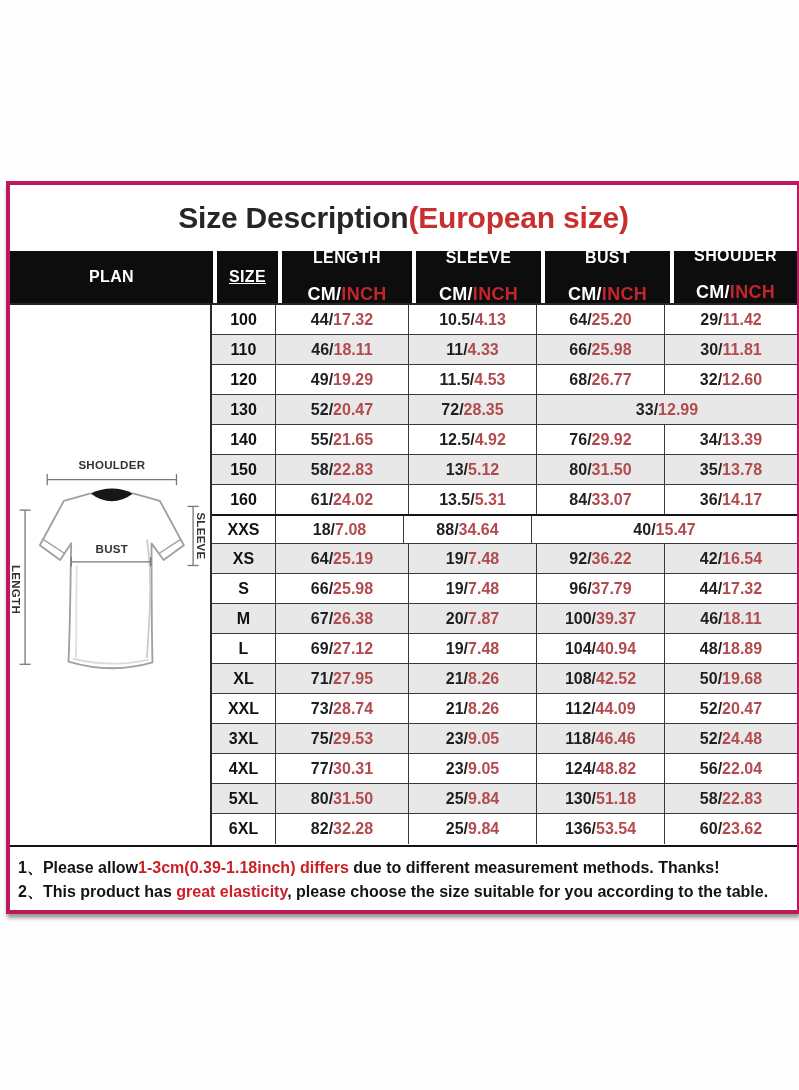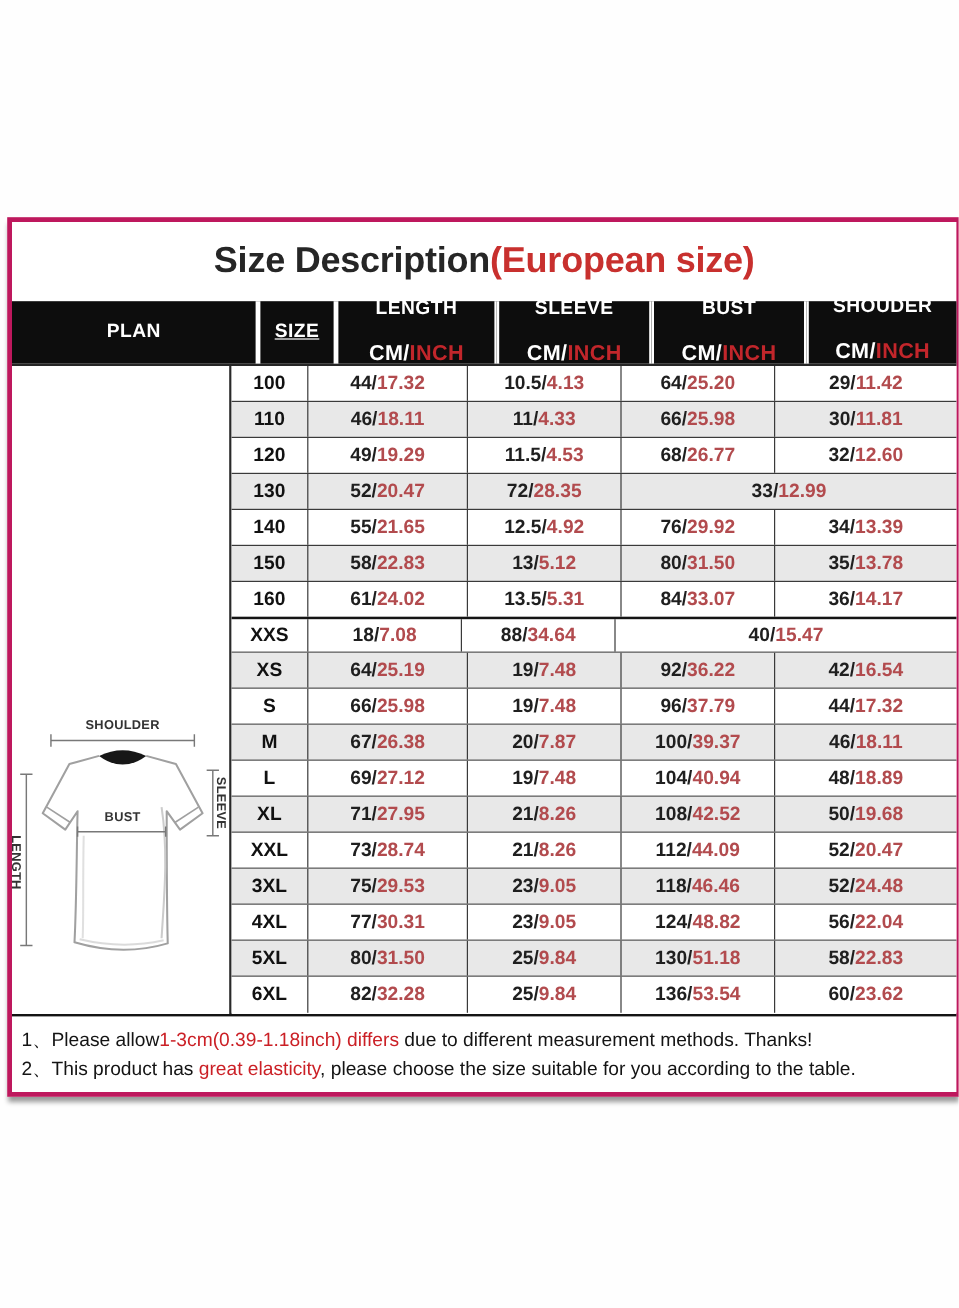--- a/index.html
+++ b/index.html
@@ -39,22 +39,22 @@
   .hcell .sub .inch{color:var(--c-header-inch);}
   .h-plan{width:205px;border-left:none;}
   .h-size{width:65px;text-decoration:underline;}
   .h-length{width:134px;}
   .h-sleeve{width:129px;}
   .h-bust{width:129px;}
   .h-shouder{flex:1;border-right:none;justify-content:flex-end;}
   
   .body-wrap{display:flex;border-top:2px solid #262626;height:540px;}
   .plan-col{
-    width:183px;box-sizing:border-box;border-right:2px solid #2a2a2a;
-    display:flex;align-items:flex-end;justify-content:center;background:#fff;
+    width:202px;box-sizing:border-box;border-right:2px solid #2a2a2a;
+    display:flex;align-items:center;justify-content:center;background:#fff;
   }
   .plan-col svg{position:relative;top:-10px;}
   .rows-col{flex:1;display:flex;flex-direction:column;}
   .row{display:flex;height:30px;box-sizing:border-box;border-bottom:1px solid var(--c-grid);background:#fff;}
   .row.shaded{background:var(--c-shade);}
   .row.thick-top{border-top:2px solid #141414;margin-top:-1px;}
   .row:last-child{border-bottom:none;}
   .cell{
     box-sizing:border-box;height:100%;display:flex;align-items:center;justify-content:center;
     border-right:1px solid var(--c-grid);font-size:16px;
@@ -62,21 +62,21 @@
   .cell.size{width:64px;font-weight:700;color:#111;}
   .cell.v1{width:133px;}
   .cell.v2{width:128px;}
   .cell.v3{width:128px;}
   .cell.v4{flex:1;border-right:none;}
   .val-cm{color:#1f1f1f;font-weight:600;}
   .val-inch{color:var(--c-cell-inch);font-weight:600;}
   
   .notes{
     border-top:2px solid #141414;padding:9px 24px 0 8px;
-    font-size:16px;font-weight:400;color:#141414;line-height:1.5;
+    font-size:16px;font-weight:700;color:#141414;line-height:1.5;
   }
   .notes .red{color:var(--c-note-red);}
   
   .dlabel{font-size:12.5px;font-weight:600;fill:#333;letter-spacing:0.3px;font-family:"Liberation Sans",sans-serif;}
   .dim line{stroke:#787878;stroke-width:1.4;}
   .outline{fill:#fff;stroke:#a0a0a0;stroke-width:2;stroke-linejoin:round;}
   .fold{fill:none;stroke:#cccccc;stroke-width:2;}
   .seam{stroke:#a0a0a0;stroke-width:1.6;}
 </style>
 </head>

